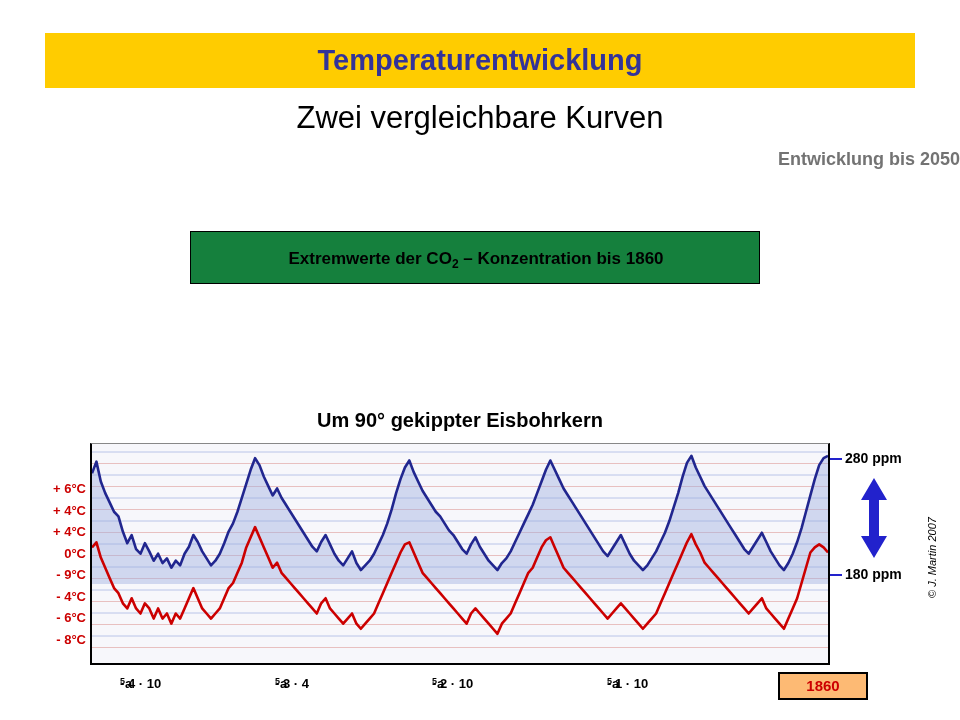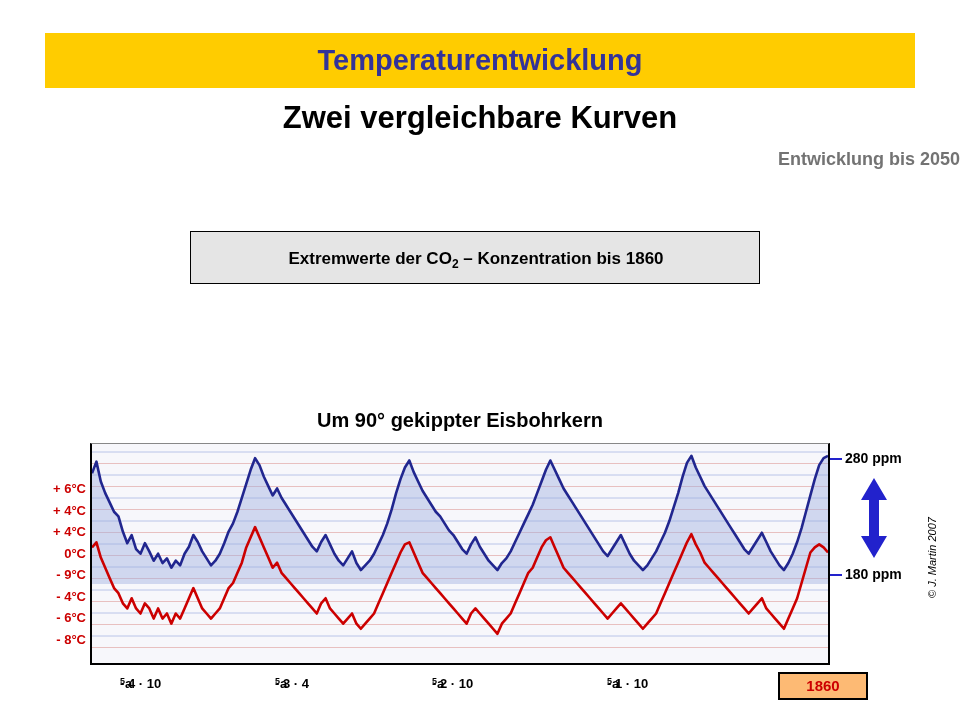--- a/index.html
+++ b/index.html
@@ -37,21 +37,21 @@
     letter-spacing: 0px;
   }
 
   .subtitle {
     position: absolute;
     left: 0;
     top: 100px;
     width: 960px;
     text-align: center;
     font-size: 31px;
-    font-weight: bold;
+    font-weight: normal;
     color: #000000;
   }
 
   .subsubtitle {
     position: absolute;
     left: 0;
     top: 149px;
     width: 960px;
     text-align: right;
     font-size: 18px;
@@ -59,21 +59,21 @@
     color: #737373;
   }
 
   
   .callout {
     position: absolute;
     left: 190px;
     top: 231px;
     width: 570px;
     height: 53px;
-    background: #e5e5e5;
+    background: #15803d;
     border: 1px solid #000000;
     box-sizing: border-box;
   }
   .callout .callout-text {
     position: absolute;
     left: 0;
     top: 0;
     width: 570px;
     height: 53px;
     line-height: 53px;

